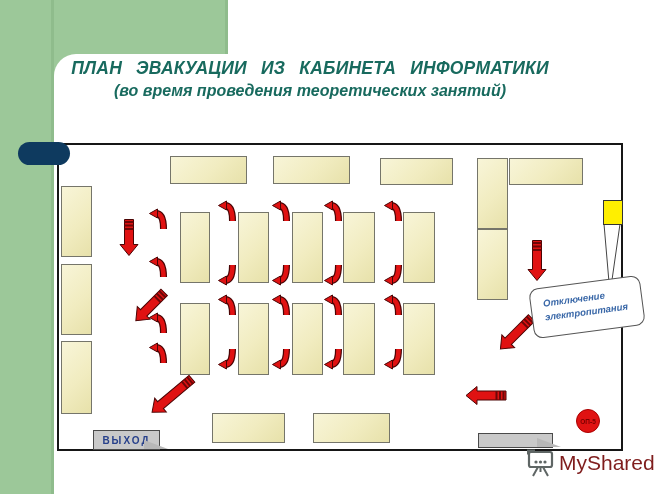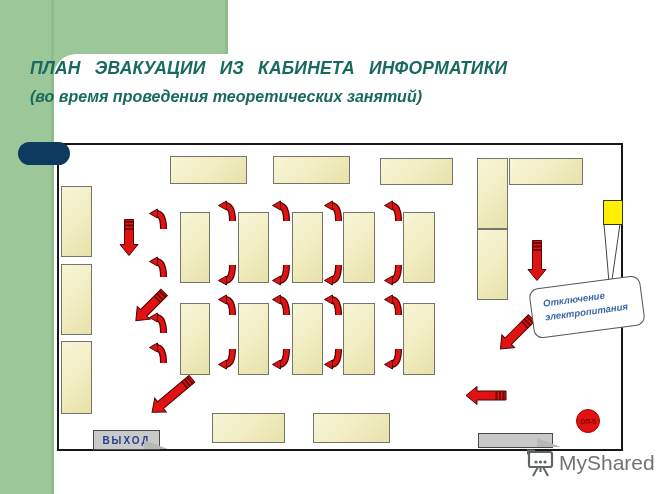--- a/index.html
+++ b/index.html
@@ -13,24 +13,24 @@
     border-right:3px solid #8fbc8c;border-bottom:3px solid #8fbc8c;z-index:1;}
   .green-col{position:absolute;left:0;top:0;width:51px;height:494px;
     background:var(--accent-green,#9cc899);border-right:3px solid #8fbc8c;z-index:1;}
   .green-corner{position:absolute;left:54px;top:54px;width:30px;height:30px;
     background:var(--accent-green,#9cc899);z-index:1;}
   .white-panel{position:absolute;left:54px;top:54px;width:605px;height:440px;
     background:#fff;border-top-left-radius:22px;z-index:2;}
   .navy-pill{position:absolute;left:18px;top:142px;width:52px;height:23px;
     background:var(--accent-navy,#0e3a5f);border-radius:12px;z-index:6;}
   
-  .title{position:absolute;left:30px;top:58px;width:560px;text-align:left;z-index:3;
+  .title{position:absolute;left:30px;top:58px;width:560px;text-align:center;z-index:3;
     color:var(--title-teal,#186a5e);font-style:italic;font-weight:bold;}
   .title .t1{font-size:17.5px;word-spacing:9px;letter-spacing:.2px;white-space:nowrap;}
-  .title .t2{font-size:16px;margin-top:9px;white-space:nowrap;}
+  .title .t2{font-size:16px;margin-top:3px;white-space:nowrap;}
   
   .room{position:absolute;left:57px;top:143px;width:566px;height:308px;
     box-sizing:border-box;border:2px solid #161616;background:#fff;z-index:3;}
   #room-layer{position:absolute;left:0;top:0;width:659px;height:494px;z-index:4;}
   .desk{position:absolute;box-sizing:border-box;border:1px solid #75756a;
     background:linear-gradient(135deg,#f8f5d8 0%,var(--desk-fill,#f1ecc0)55%,#e7e1aa 100%);}
   .door{position:absolute;box-sizing:border-box;background:var(--door-gray,#c9c9c9);
     border:1.5px solid #4a4a4a;display:flex;align-items:center;justify-content:center;margin-left:16px;}
   .door span{font-size:10px;font-weight:bold;letter-spacing:2px;color:#27408b;}
   
@@ -42,21 +42,21 @@
     box-sizing:border-box;background:#fff;border:1.5px solid #555;border-radius:9px;
     transform:rotate(-7.5deg);z-index:8;padding:8px 4px 0 12px;
     color:var(--callout-text-blue,#3a68a8);font-weight:bold;font-style:italic;font-size:9.5px;line-height:1.5;}
   
   .extinguisher{position:absolute;left:576px;top:409px;width:22px;height:22px;border-radius:50%;
     background:var(--arrow-red,#e01212);border:1px solid #a00;z-index:5;
     display:flex;align-items:center;justify-content:center;
     font-size:6.5px;font-weight:bold;color:#7a0000;}
   
   .watermark{position:absolute;left:525px;top:448px;display:flex;align-items:center;z-index:9;}
-  .watermark span{font-size:21px;color:#737373;margin-left:4px;}
+  .watermark span{font-size:21px;color:#7f1d1d;margin-left:4px;}
 </style>
 </head>
 <body>
 
 <div id="slide">
 
   <div class="green-top"></div>
   <div class="green-col"></div>
   <div class="green-corner"></div>
   <div class="white-panel"></div>

